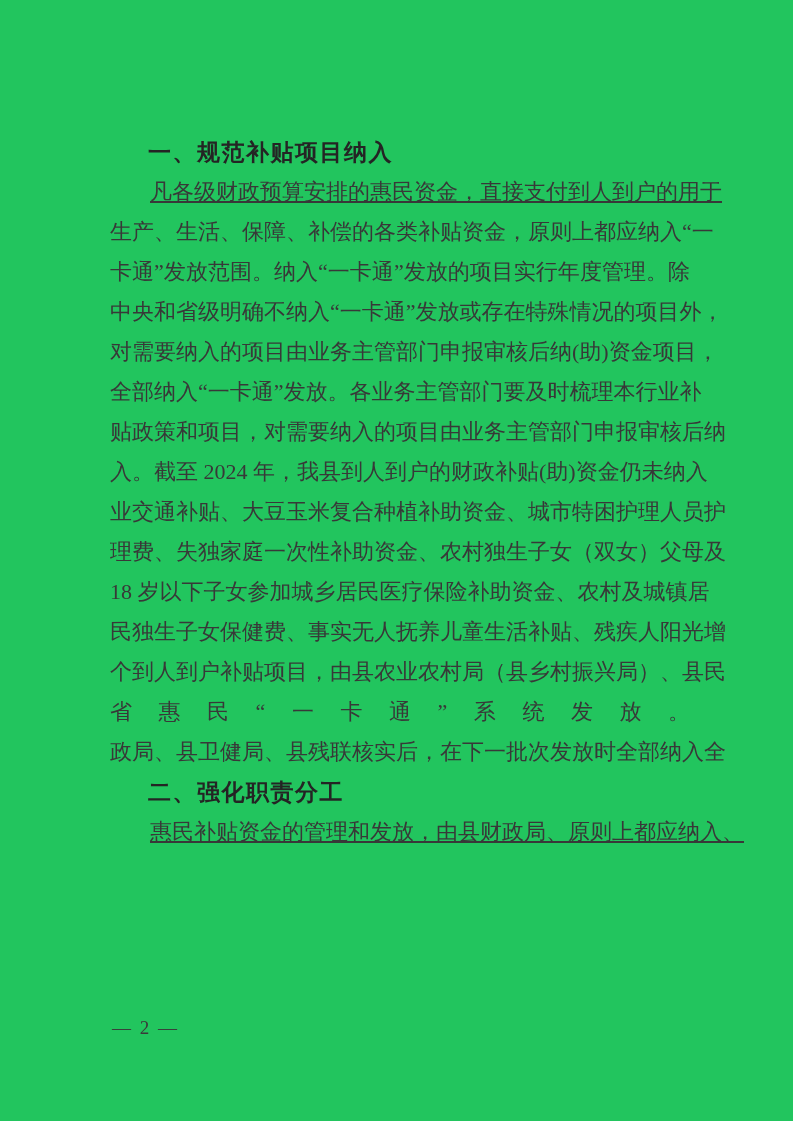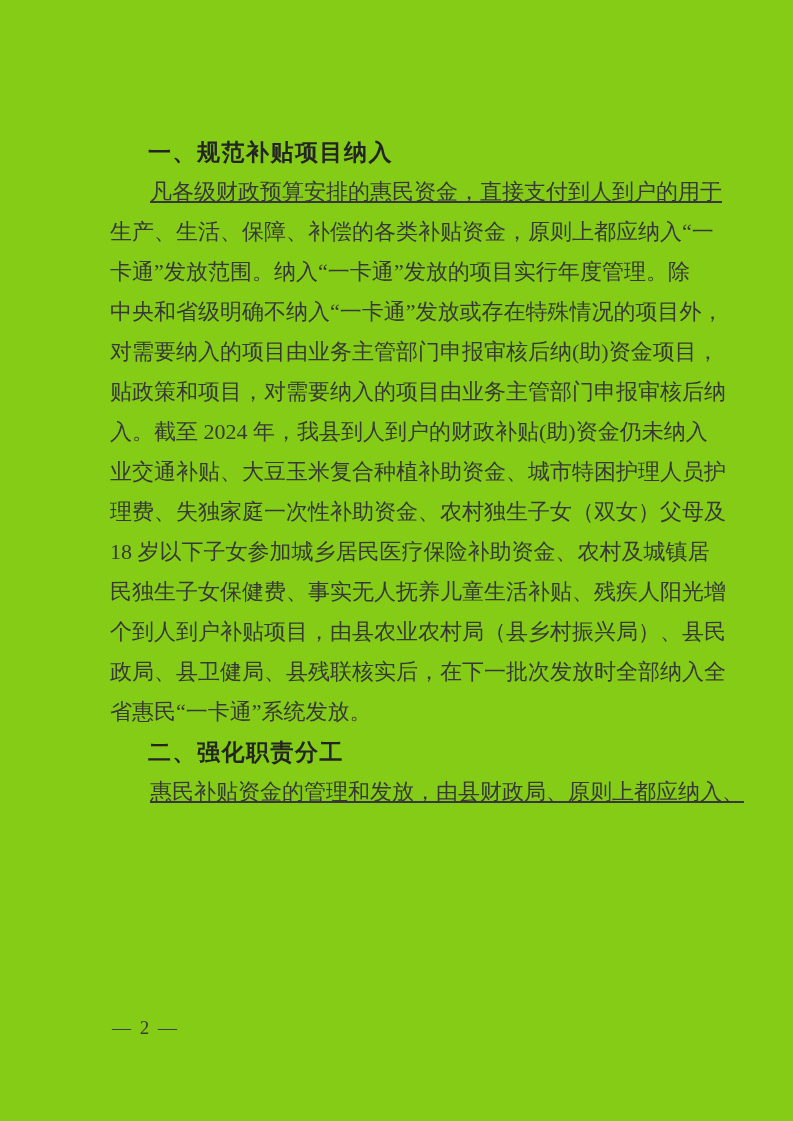--- a/index.html
+++ b/index.html
@@ -4,21 +4,21 @@
 <style>
   html, body {
     margin: 0;
     padding: 0;
     background: #ffffff;
   }
   .page {
     position: relative;
     width: 793px;
     height: 1121px;
-    background: #84cc16;
+    background: #22c55e;
     font-family: "Liberation Serif", serif;
     overflow: hidden;
   }
   .content {
     position: absolute;
     left: 110px;
     top: 132px;
     width: 580px;
   }
   .sec-heading {
@@ -70,29 +70,30 @@
   <div class="content">
 
     <h2 class="sec-heading">一、规范补贴项目纳入</h2>
 
     <div class="para end-left">
         <div class="line">凡各级财政预算安排的惠民资金，直接支付到人到户的用于</div>
         <div class="line">生产、生活、保障、补偿的各类补贴资金，原则上都应纳入“一</div>
         <div class="line">卡通”发放范围。纳入“一卡通”发放的项目实行年度管理。除</div>
         <div class="line">中央和省级明确不纳入“一卡通”发放或存在特殊情况的项目外，</div>
         <div class="line">对需要纳入的项目由业务主管部门申报审核后纳(助)资金项目，</div>
+        <div class="line">全部纳入“一卡通”发放。各业务主管部门要及时梳理本行业补</div>
         <div class="line">贴政策和项目，对需要纳入的项目由业务主管部门申报审核后纳</div>
         <div class="line">入。截至 2024 年，我县到人到户的财政补贴(助)资金仍未纳入</div>
         <div class="line">业交通补贴、大豆玉米复合种植补助资金、城市特困护理人员护</div>
         <div class="line">理费、失独家庭一次性补助资金、农村独生子女（双女）父母及</div>
         <div class="line">18 岁以下子女参加城乡居民医疗保险补助资金、农村及城镇居</div>
         <div class="line">民独生子女保健费、事实无人抚养儿童生活补贴、残疾人阳光增</div>
         <div class="line">个到人到户补贴项目，由县农业农村局（县乡村振兴局）、县民</div>
+        <div class="line">省惠民“一卡通”系统发放。</div>
         <div class="line">政局、县卫健局、县残联核实后，在下一批次发放时全部纳入全</div>
-        <div class="line">省惠民“一卡通”系统发放。</div>
       </div>
 
     <h2 class="sec-heading">二、强化职责分工</h2>
 
     <div class="para">
         <div class="line">惠民补贴资金的管理和发放，由县财政局、原则上都应纳入、</div>
       </div>
 
   </div>
 

